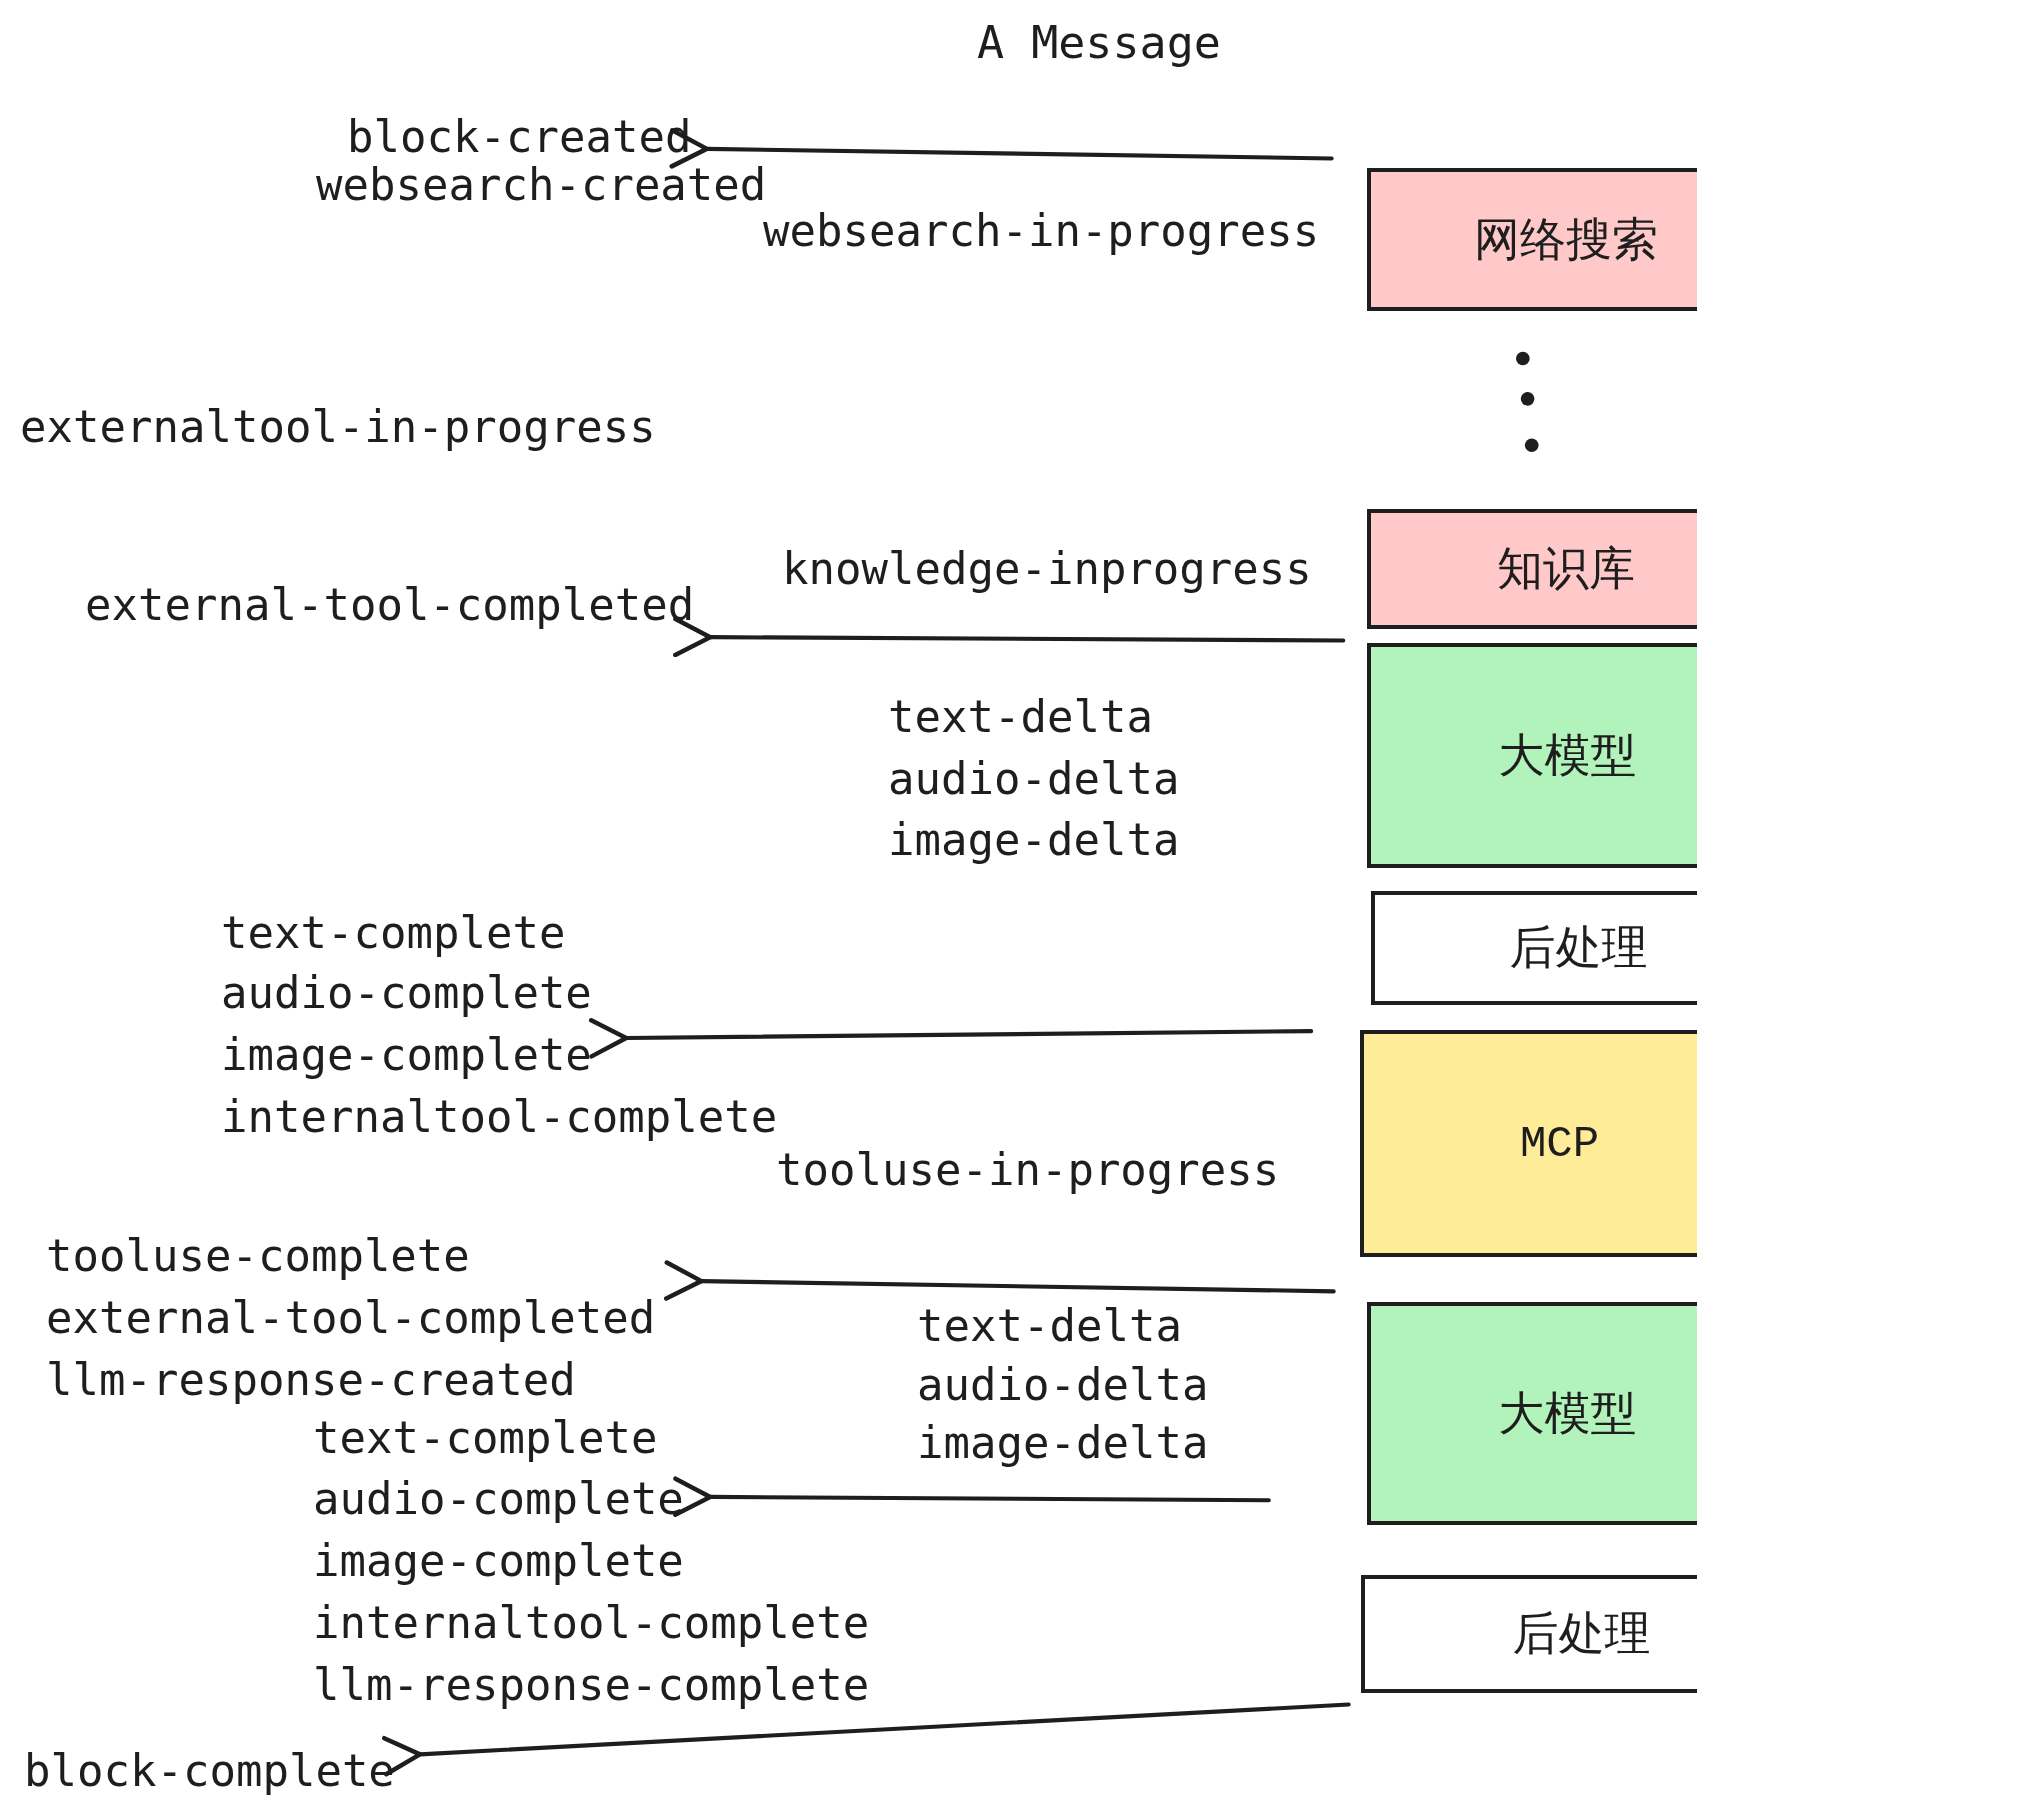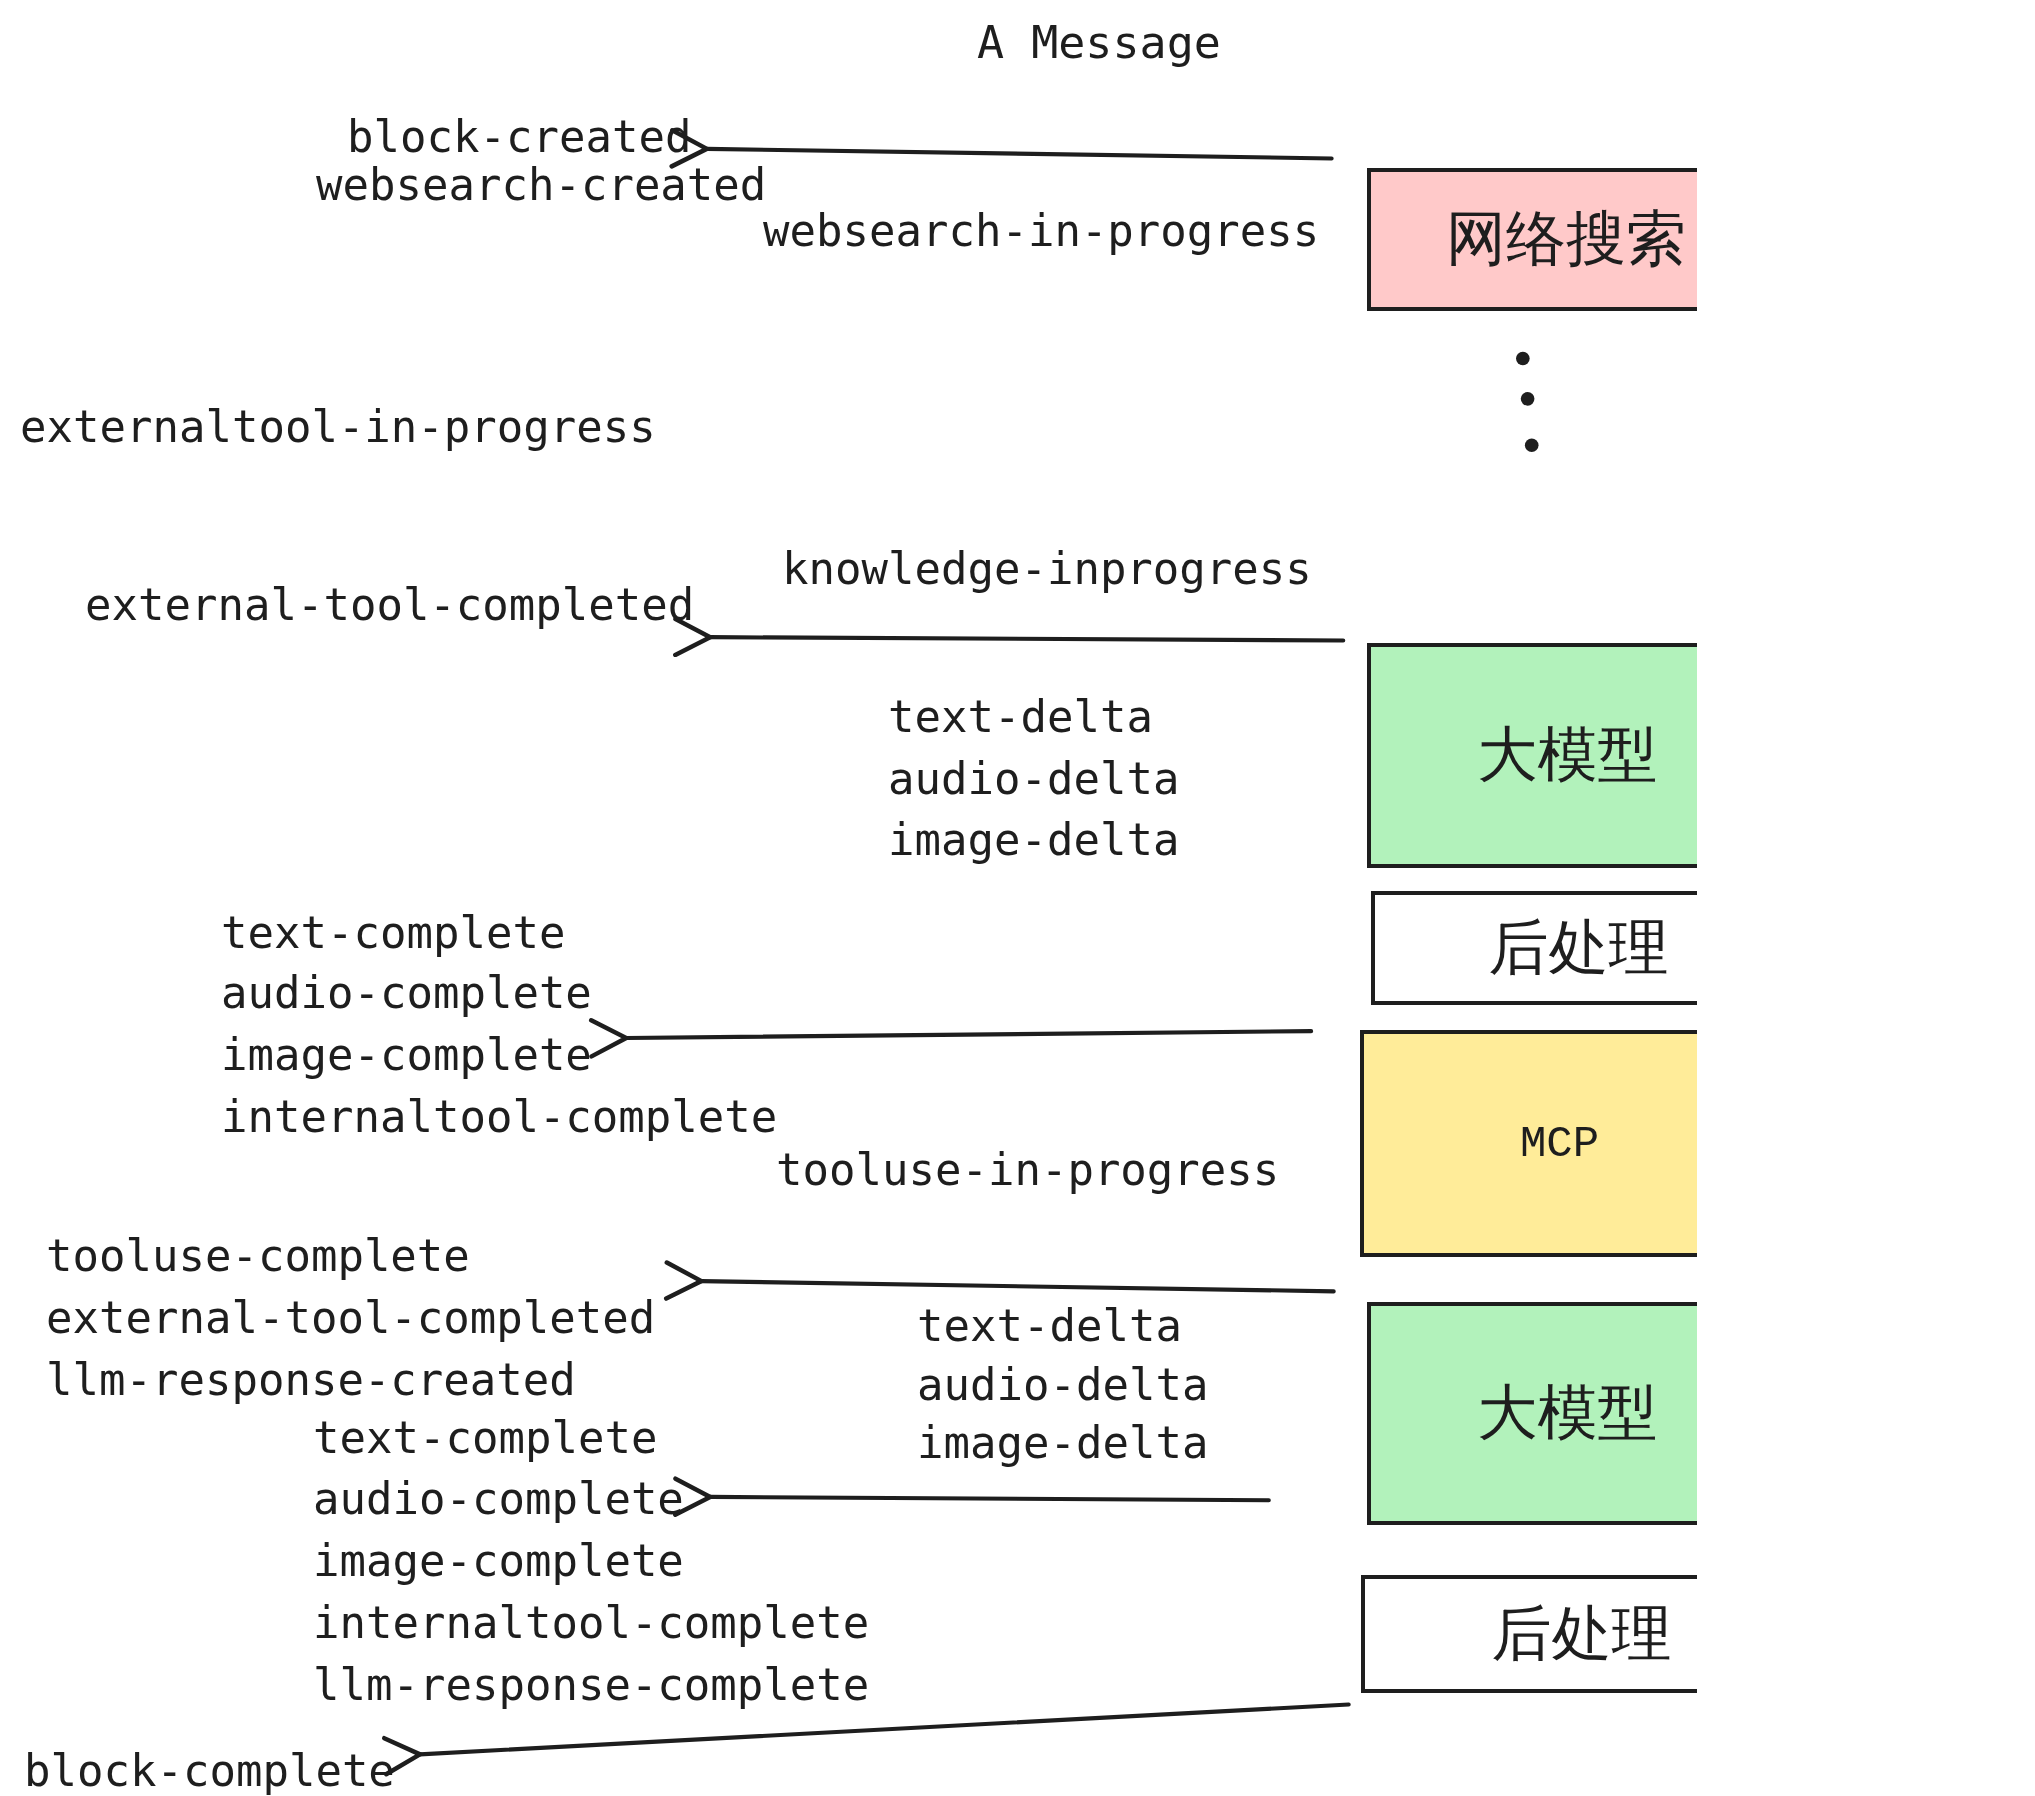--- a/index.html
+++ b/index.html
@@ -38,21 +38,21 @@
     font-family: "DejaVu Sans Mono", monospace;
   }
   .box {
     position: absolute;
     border: 4.1px solid var(--ink);
     display: flex;
     align-items: center;
     justify-content: center;
   }
   .box .box-label {
-    font-size: 60px;
+    font-size: 46px;
     color: var(--ink);
     font-family: Liberation Sans, sans-serif;
     white-space: nowrap;
   }
   .box .box-label.mono { font-family: Liberation Mono, monospace; font-size: 44px; }
   .side-label {
     position: absolute;
     transform: translateY(-50%);
     font-size: 44px;
     color: var(--ink);
@@ -116,20 +116,23 @@
       <line class="ink-stroke" x1="2669" y1="1690" x2="2673" y2="1831" marker-end="url(#ah)"></line>
     </g>
   </svg>
 
   <div class="title" style="left:977px; top:42px;">A Message</div>
 
   <div class="box" style="left: 1367px; top: 168px; width: 398px; height: 143px; background-color: rgb(255, 201, 201);">
     <span class="box-label">网络搜索</span>
   </div>
 
+  <div class="box" style="left: 1367px; top: 509px; width: 398px; height: 120px; background-color: rgb(255, 201, 201);">
+    <span class="box-label">知识库</span>
+  </div>
 
   <div class="box" style="left: 1367px; top: 643px; width: 401px; height: 225px; background-color: rgb(178, 242, 187);">
     <span class="box-label">大模型</span>
   </div>
 
   <div class="box" style="left: 1371px; top: 891px; width: 415px; height: 114px; background-color: rgb(255, 255, 255);">
     <span class="box-label">后处理</span>
   </div>
 
   <div class="box" style="left: 1360px; top: 1030px; width: 399px; height: 227px; background-color: rgb(255, 236, 153);">

